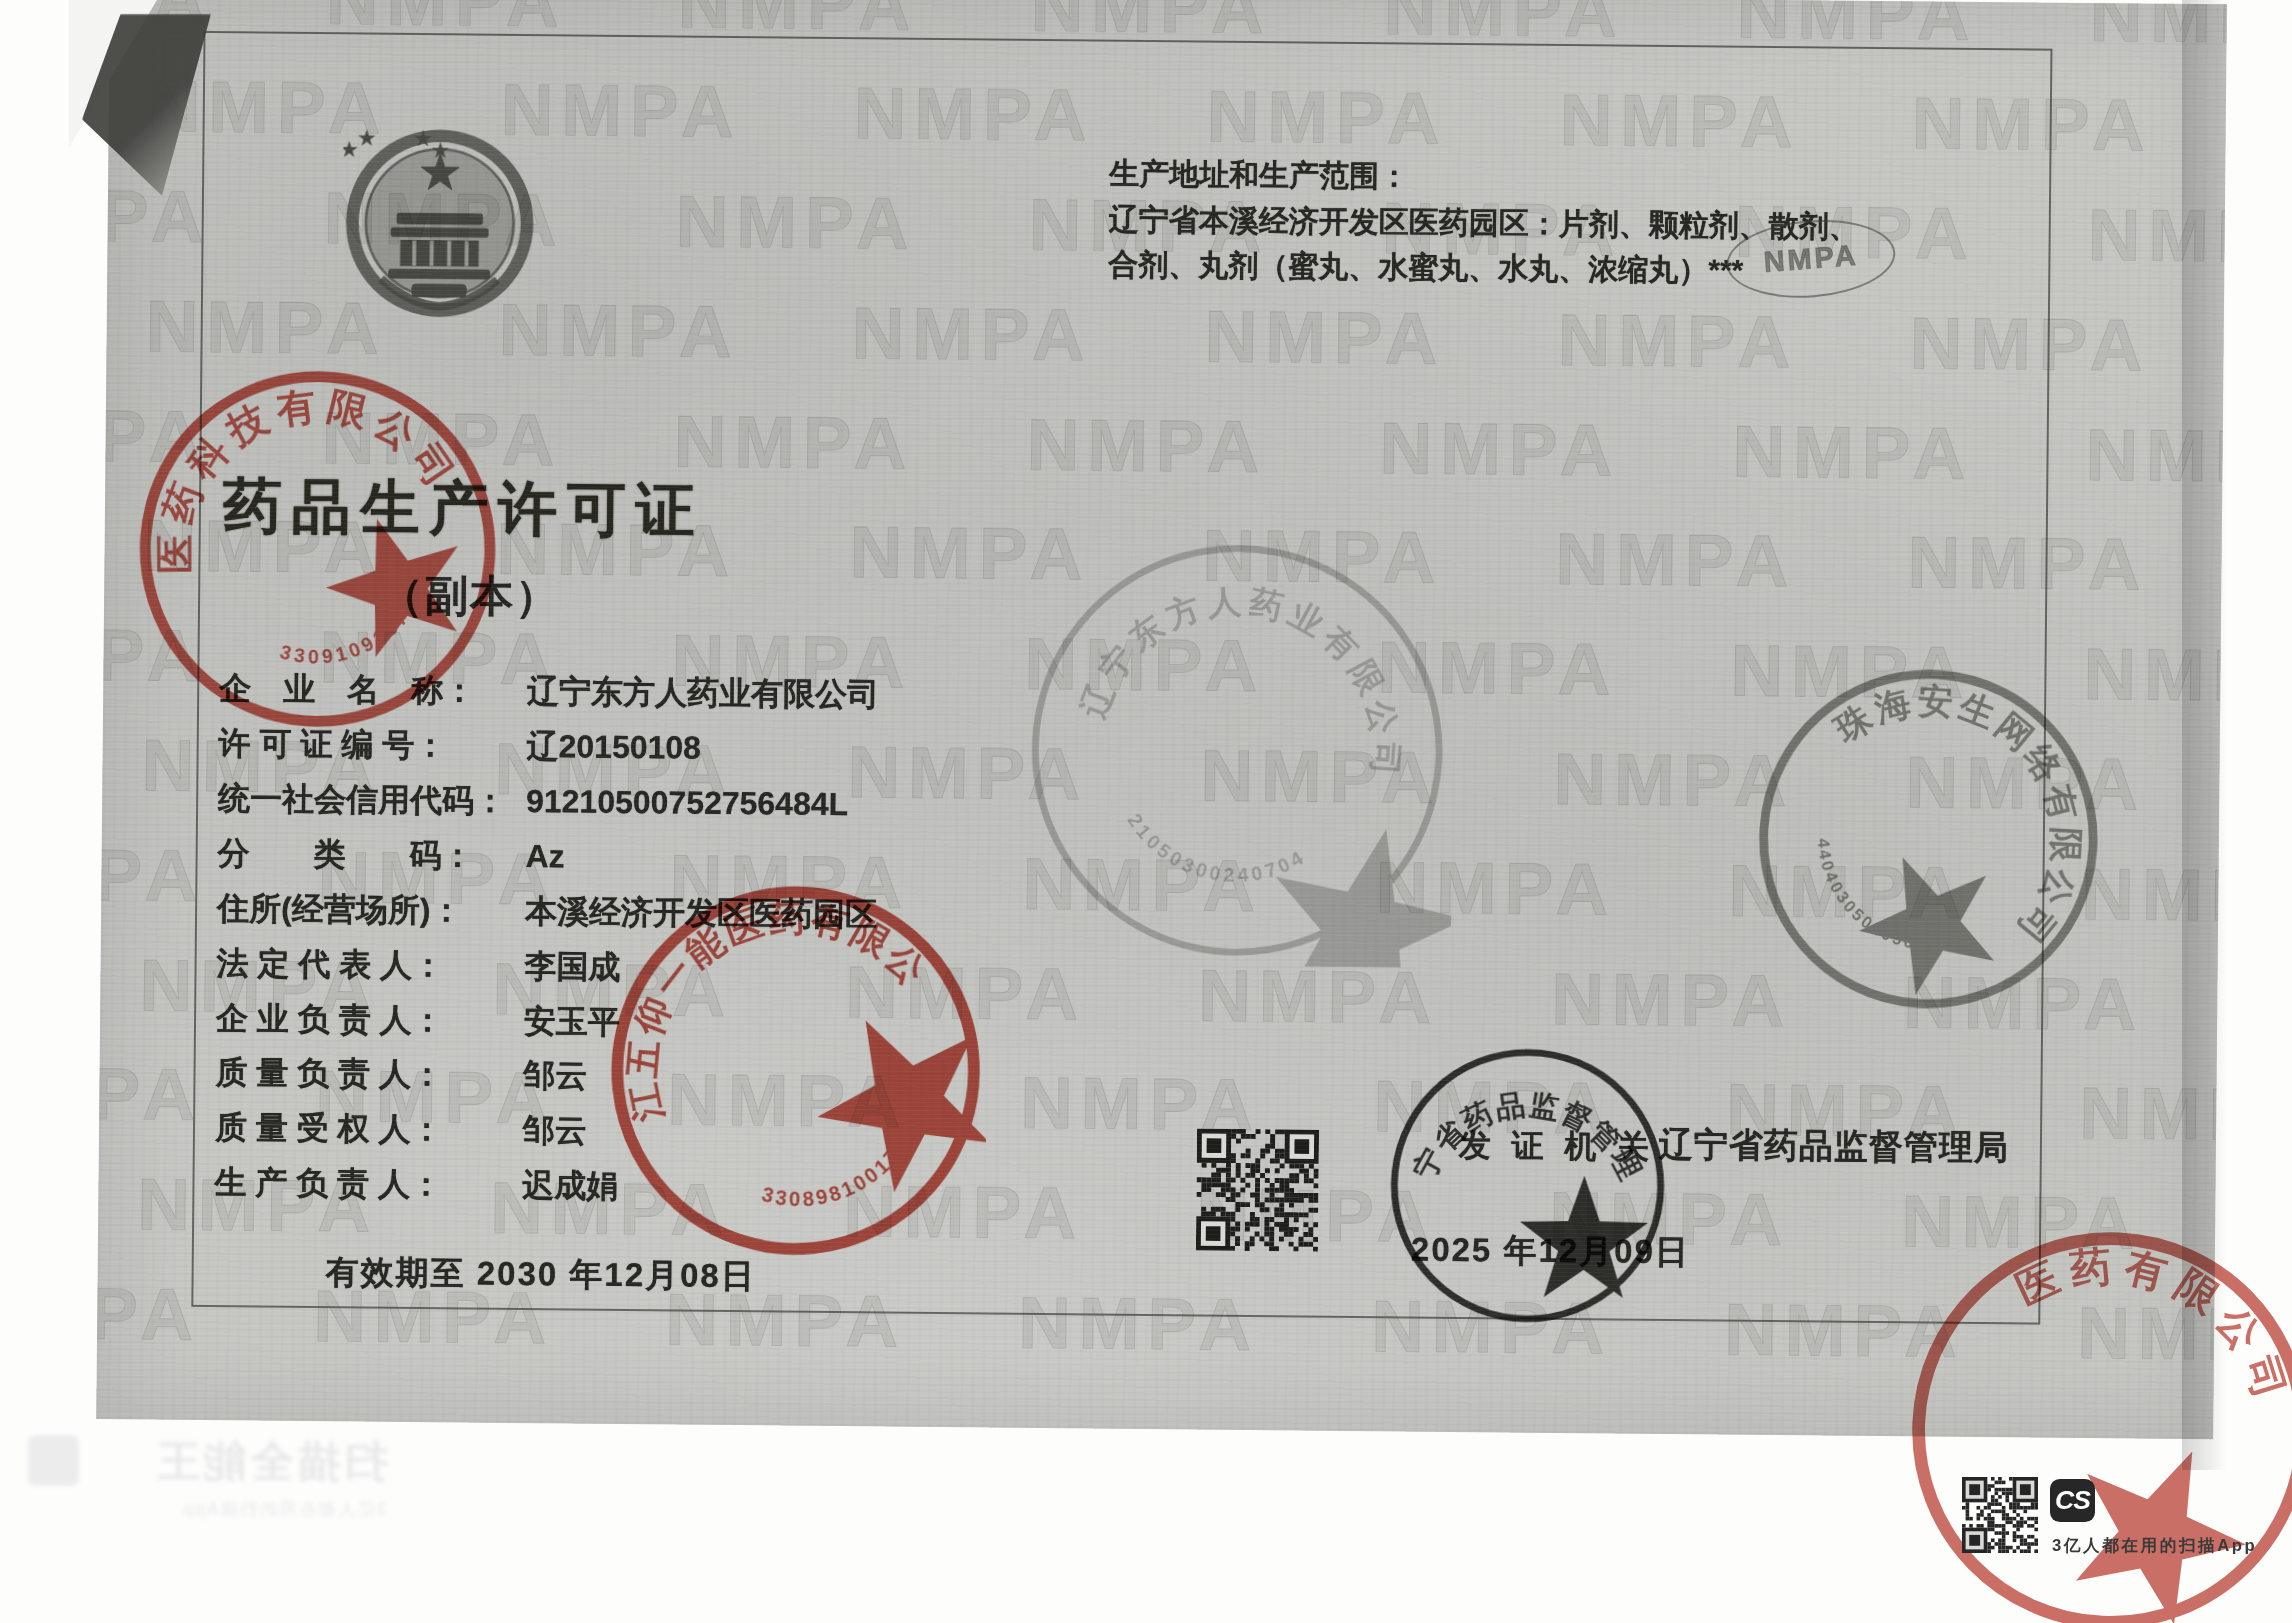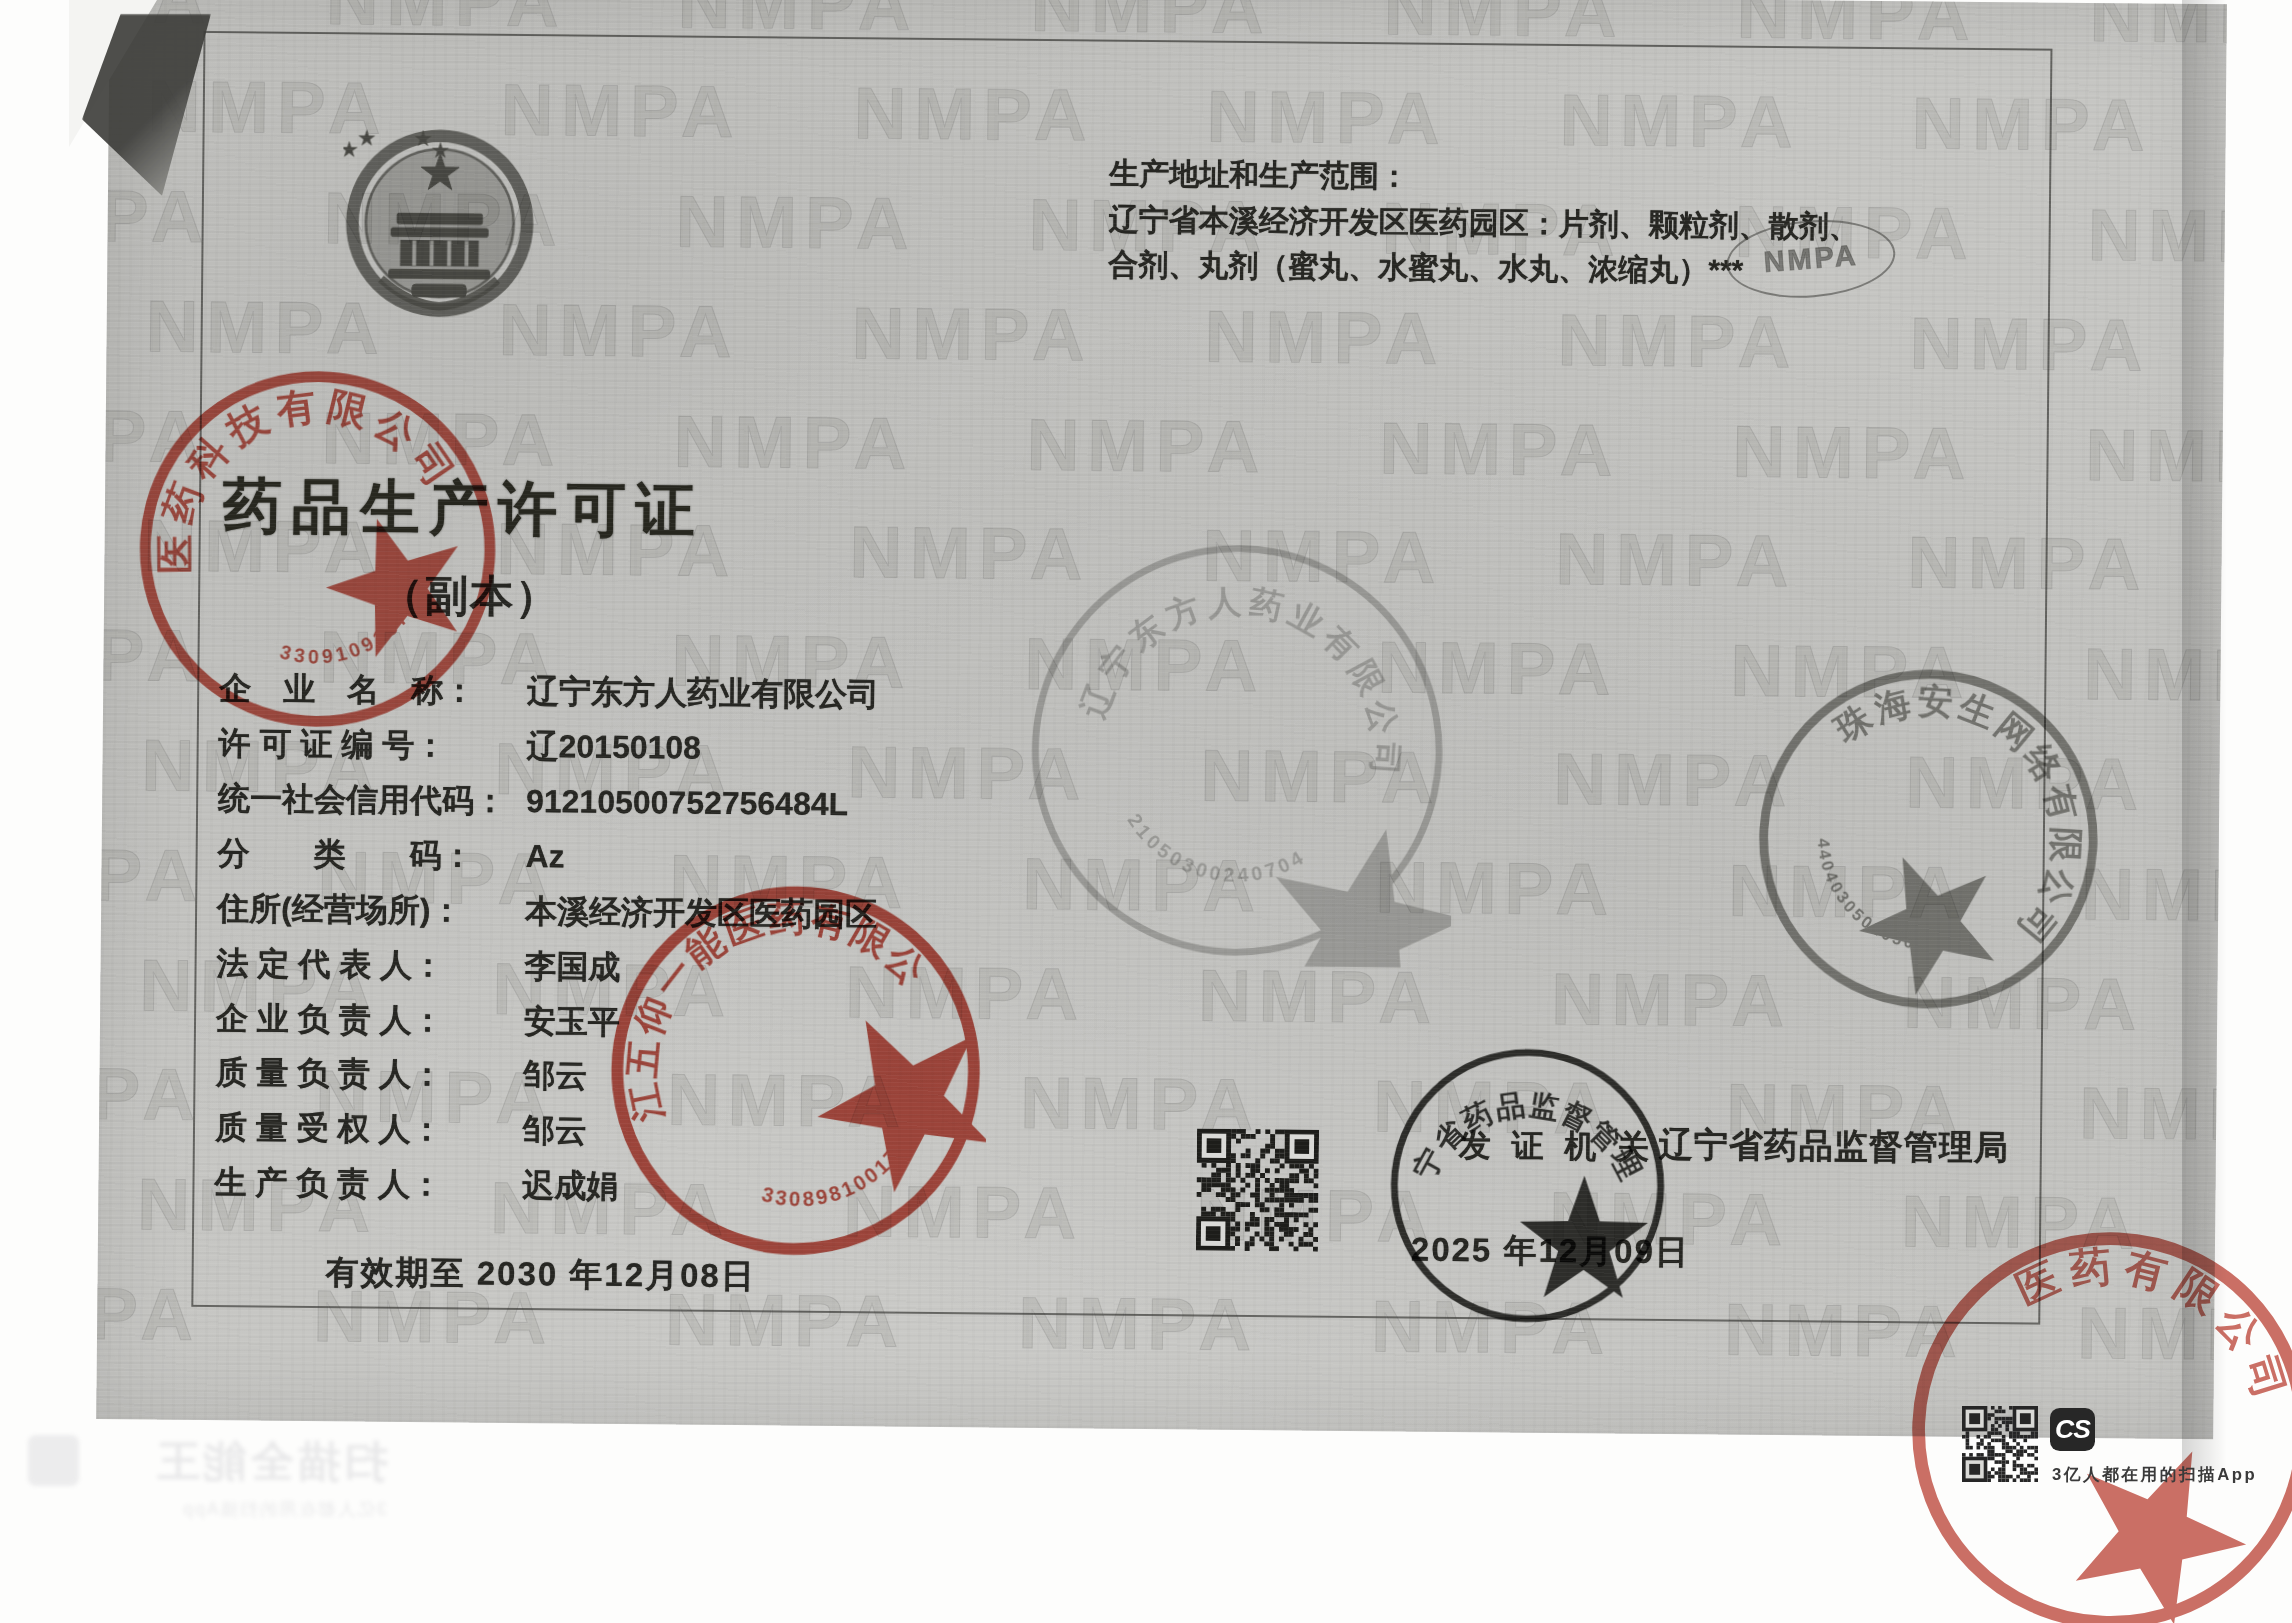--- a/index.html
+++ b/index.html
@@ -50,21 +50,21 @@
   .fieldrow{position:absolute;left:116px;font-size:32px;font-weight:bold;white-space:nowrap;}
   .fieldrow .lab{display:inline-block;min-width:302px;}
   .fieldrow .val{display:inline-block;margin-left:5.9px;font-weight:bold;}
   .validity{position:absolute;left:228px;top:1264px;font-size:33px;font-weight:bold;letter-spacing:2px;}
   .issue-label{position:absolute;left:1360px;top:1127px;font-size:32px;font-weight:bold;letter-spacing:5.9px;}
   .issue-auth{position:absolute;left:1560px;top:1123px;font-size:34px;font-weight:bold;letter-spacing:1px;}
   .issue-date{position:absolute;left:1313px;top:1231px;font-size:33px;font-weight:bold;letter-spacing:2px;}
   
   .stamp{position:absolute;mix-blend-mode:multiply;filter:blur(0.4px);}
   
-  .footer{position:absolute;left:1956px;top:1398px;width:323px;height:118px;}
+  .footer{position:absolute;left:1956px;top:1469px;width:323px;height:118px;}
   .fqr{position:absolute;left:5.9px;top:7.8px;}
   .cslogo{position:absolute;left:94px;top:9.8px;width:45px;height:43px;border-radius:9.8px;
           background:#272727;color:#fff;display:flex;align-items:center;justify-content:center;
           font-size:26.5px;font-weight:bold;font-style:italic;letter-spacing:-1px;
           font-family:"Liberation Sans",sans-serif;}
   .csname{position:absolute;left:149px;top:13.7px;font-size:34px;font-weight:bold;color:#2e2e2e;letter-spacing:2px;}
   .cstag{position:absolute;left:96px;top:65px;font-size:16.7px;color:#3a3a3a;letter-spacing:2.5px;font-weight:bold;}
   
   .ghost{position:absolute;left:93px;top:1433px;width:294px;height:98px;opacity:.14;
          filter:blur(2px);transform:scaleX(-1);color:#6a6a78;}

